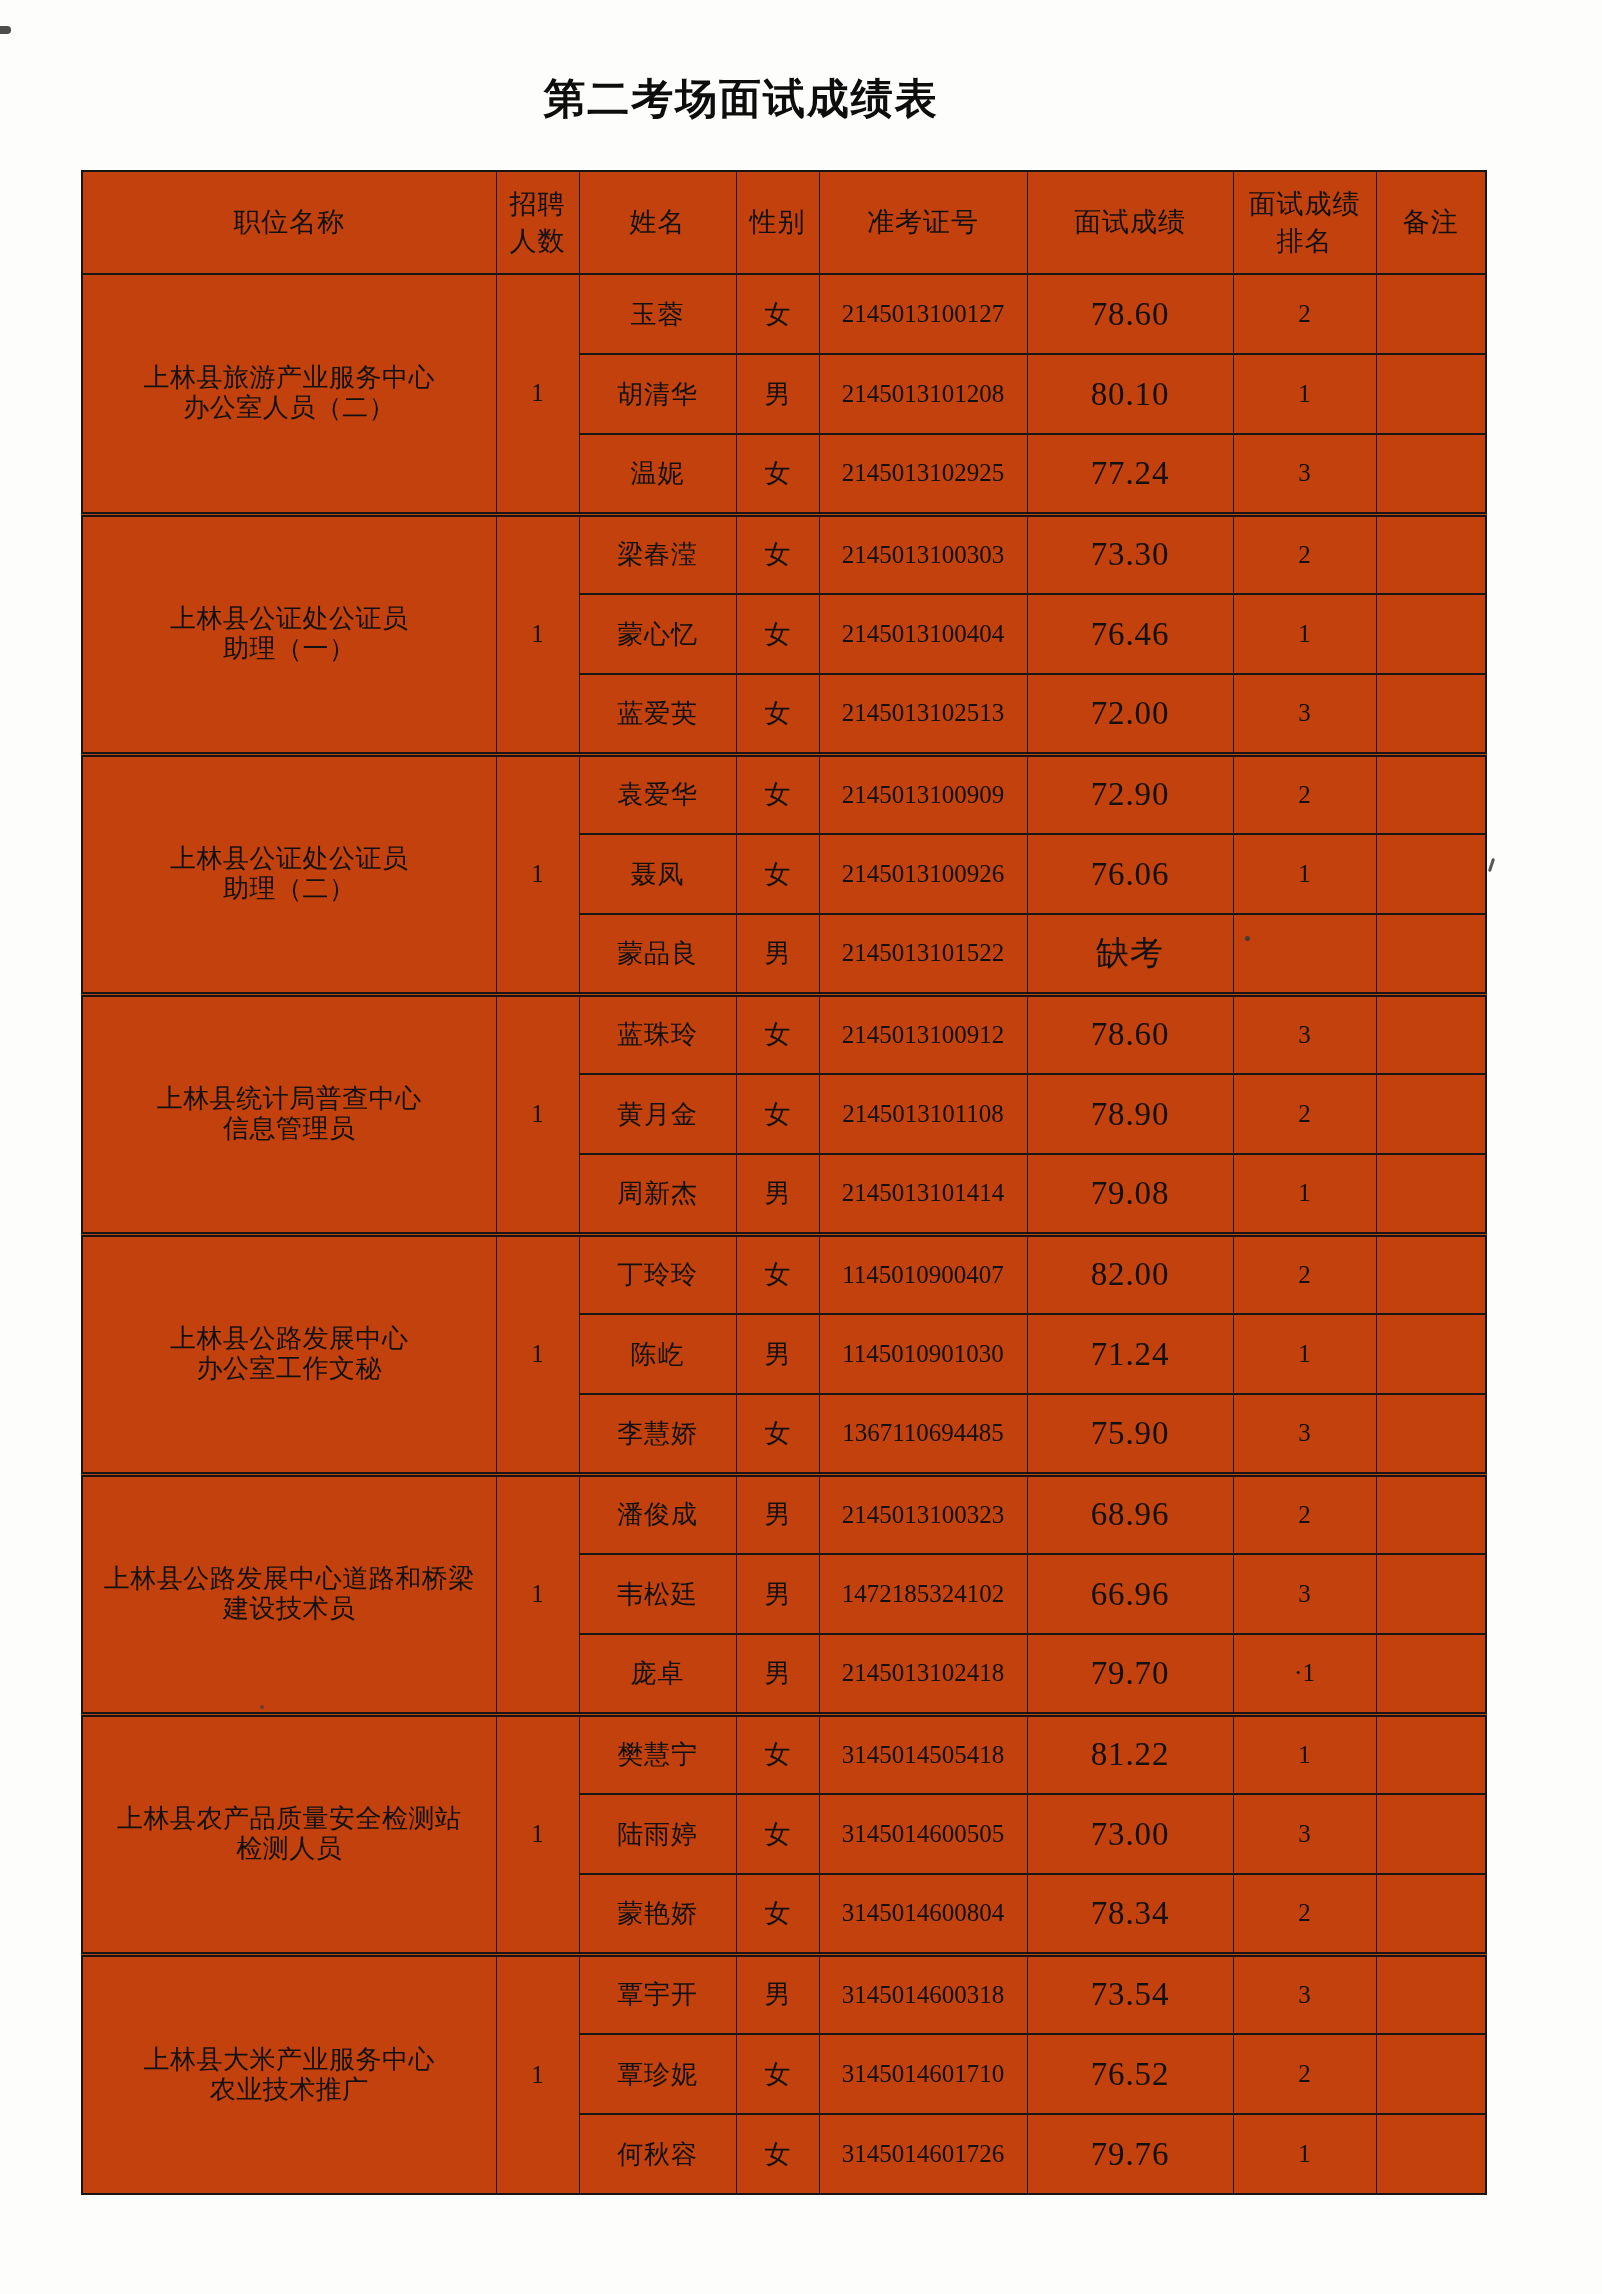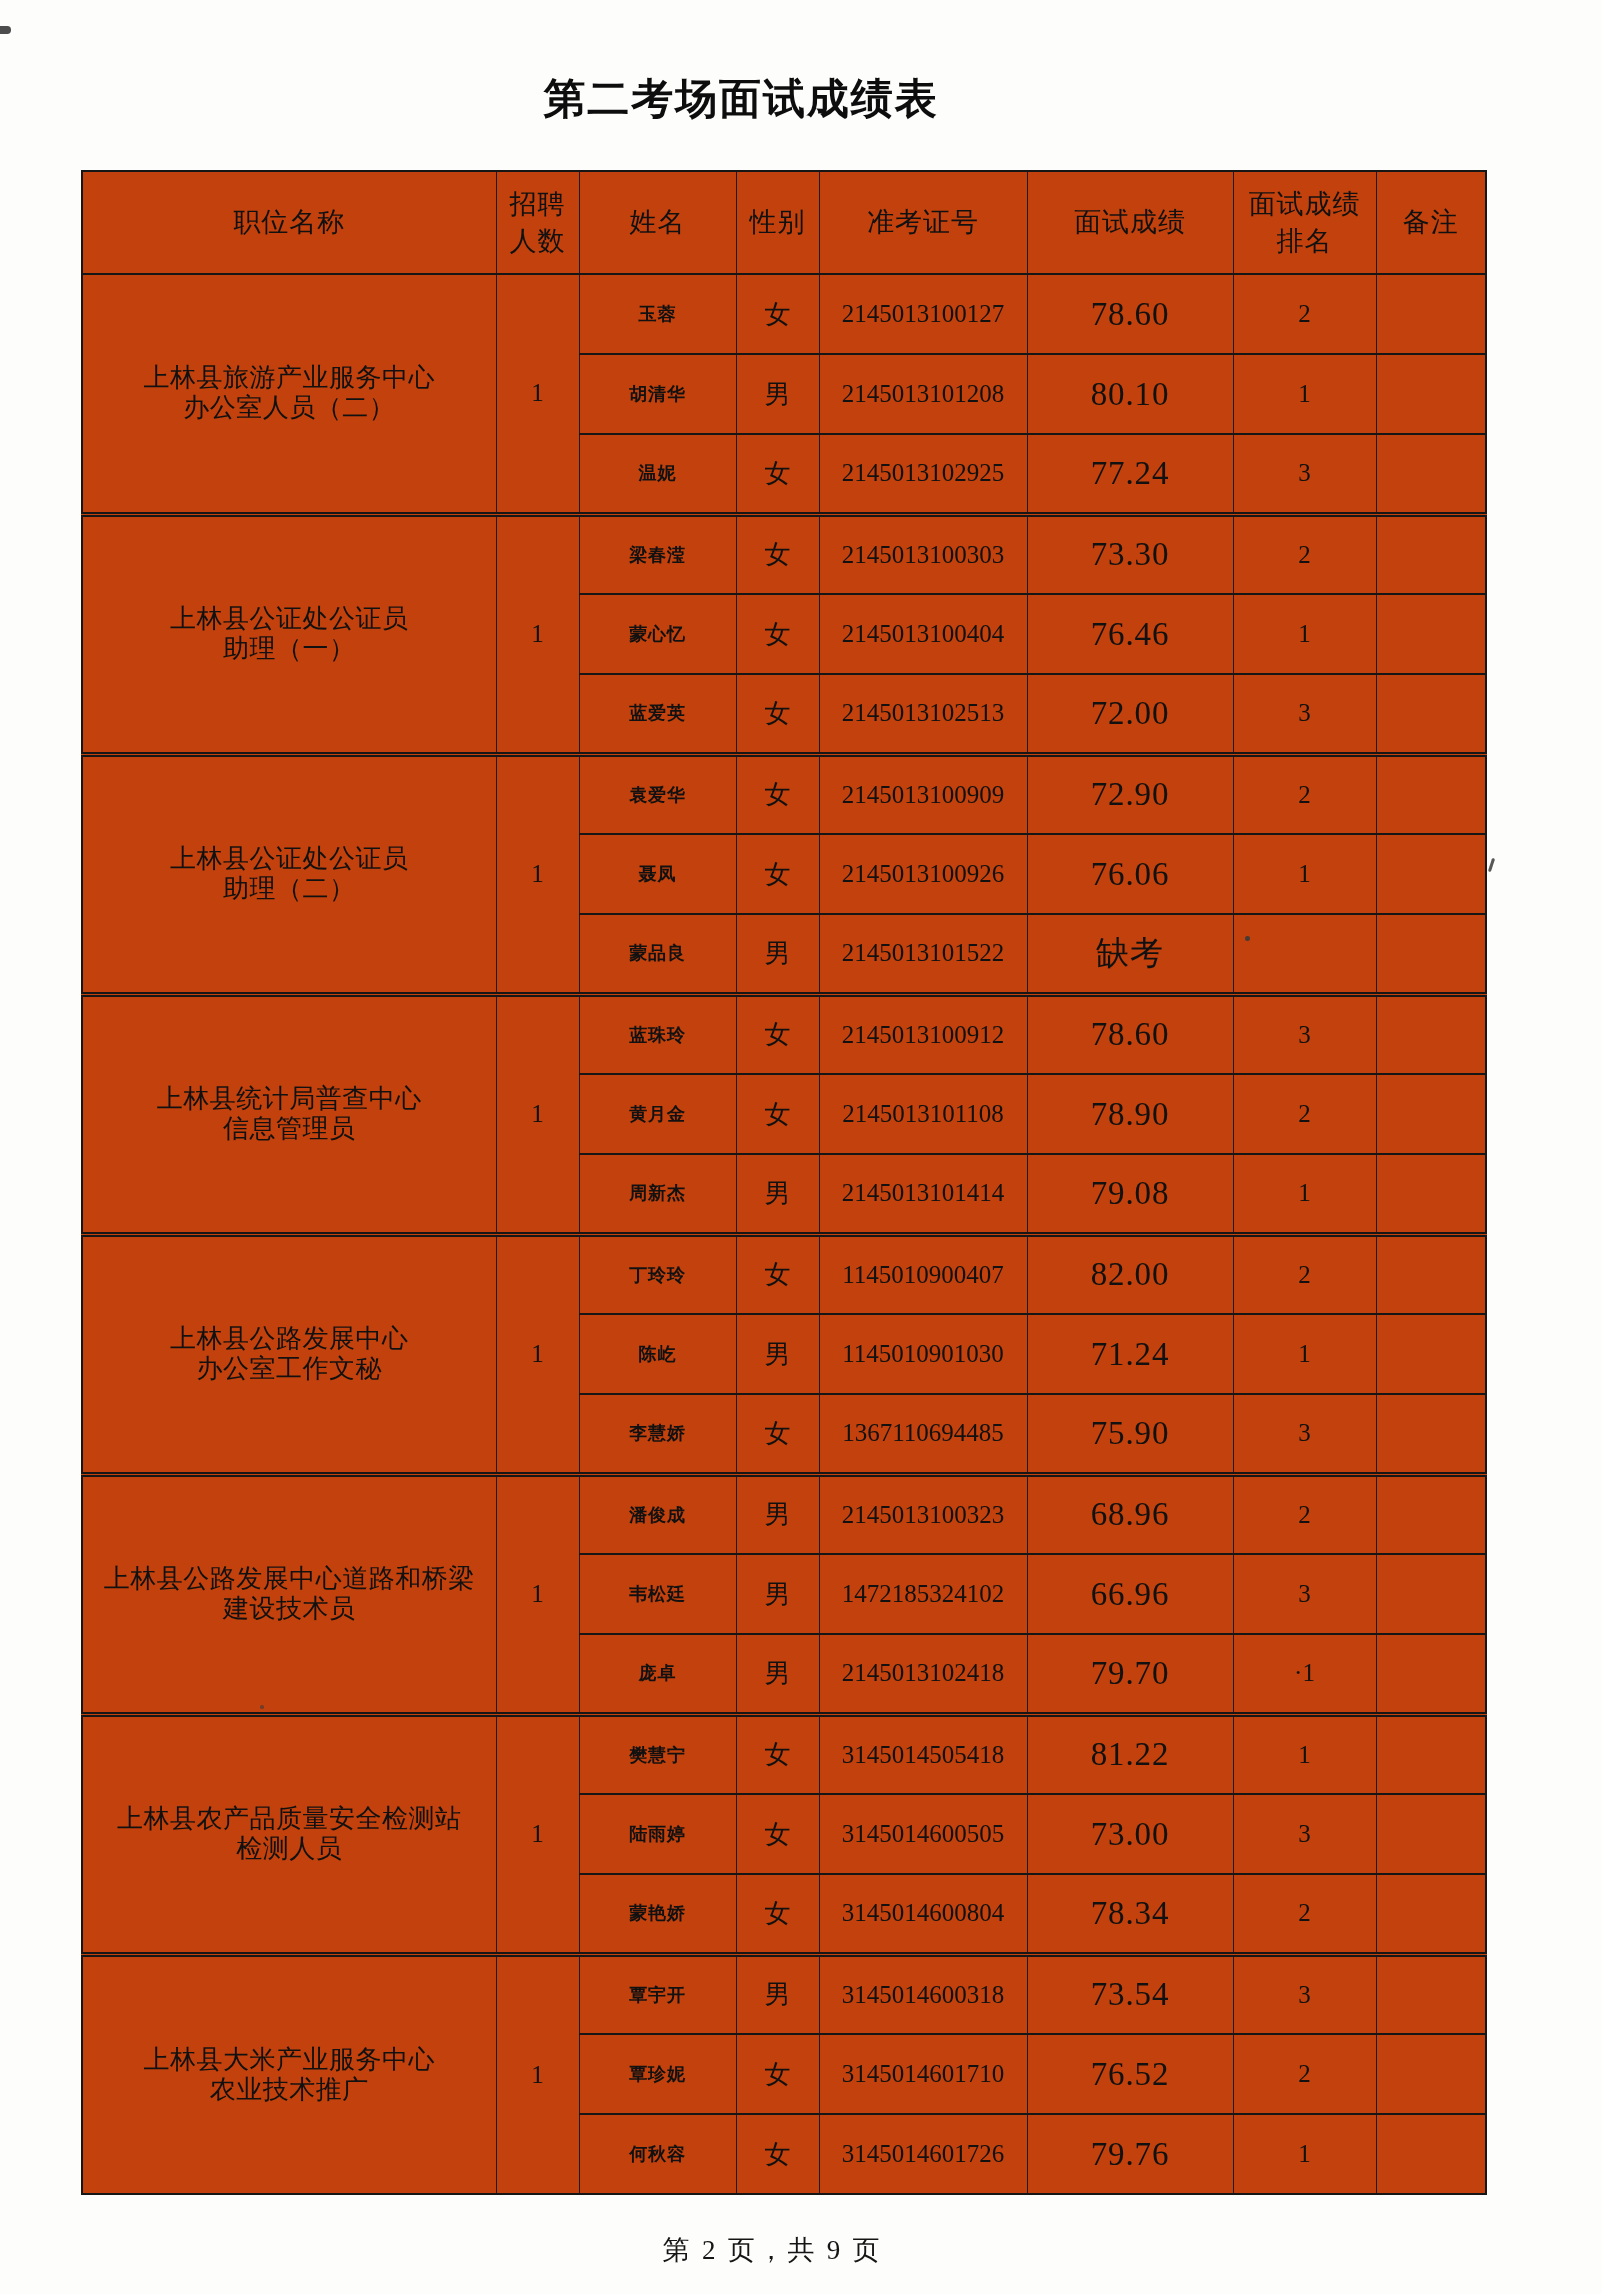--- a/index.html
+++ b/index.html
@@ -54,21 +54,21 @@
   .score-table th {
     font-weight: normal;
     font-size: 27px;
     line-height: 37px;
     letter-spacing: 0.9px;
   }
   tr.group-start td { border-top: 5.6px double #161616; }
 
   td.cell-position { font-size: 26px; line-height: 30px; letter-spacing: 0.5px; }
   td.cell-recruits { font-size: 25px; }
-  td.cell-name     { font-size: 18px; letter-spacing: 0.9px; font-weight: bold; }
+  td.cell-name     { font-size: 26px; letter-spacing: 0.9px; }
   td.cell-gender   { font-size: 26px; }
   td.cell-examno   { font-size: 25px; letter-spacing: 0px; margin-top: 12px; }
   td.cell-score    { font-size: 33px; letter-spacing: 0.9px; }
   td.cell-rank     { font-size: 25px; }
   td.cell-remark   { font-size: 24px; }
 
   .page-footer {
     position: absolute;
     left: 493px;
     top: 2232px;
@@ -343,21 +343,20 @@
           <td class="cell-name">何秋容</td>
           <td class="cell-gender">女</td>
           <td class="cell-examno">3145014601726</td>
           <td class="cell-score">79.76</td>
           <td class="cell-rank">1</td>
           <td class="cell-remark"></td>
         </tr>
       </tbody>
   </table>
 
-  <div class="page-footer">第 2 页，共 9 页</div>
 
   <div class="artifact artifact-corner"></div>
   <div class="artifact artifact-tick"></div>
   <div class="artifact artifact-dot-1"></div>
   <div class="artifact artifact-dot-2"></div>
 
 </div>
 
 
 </body></html>

